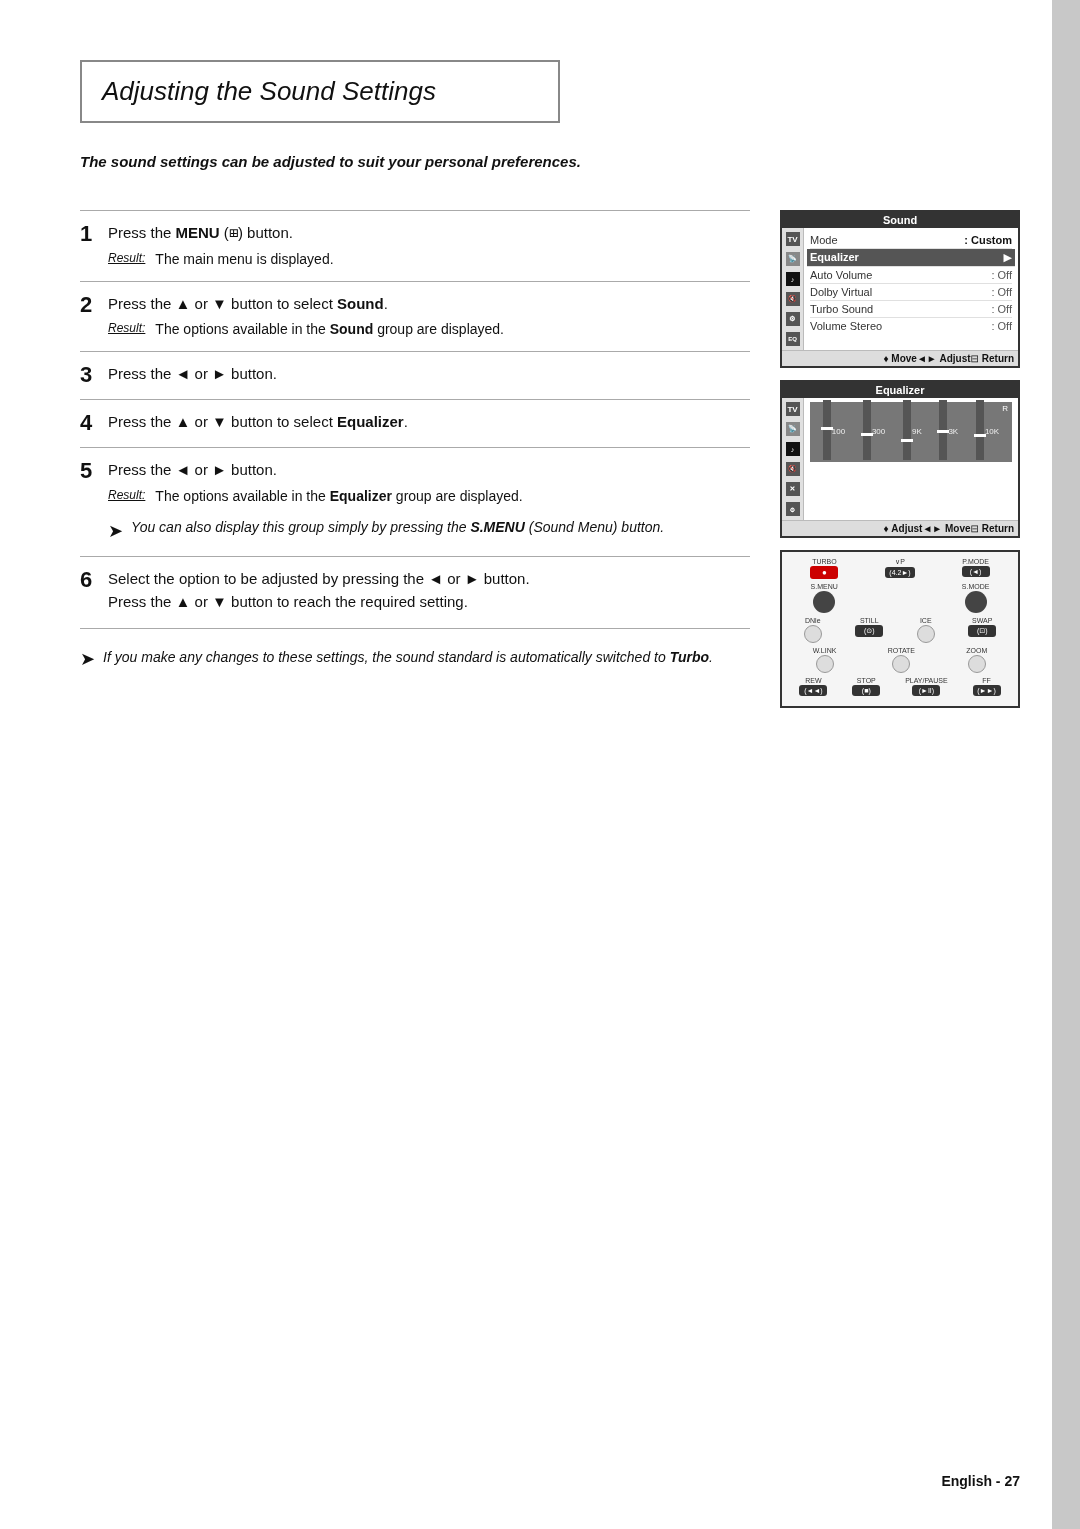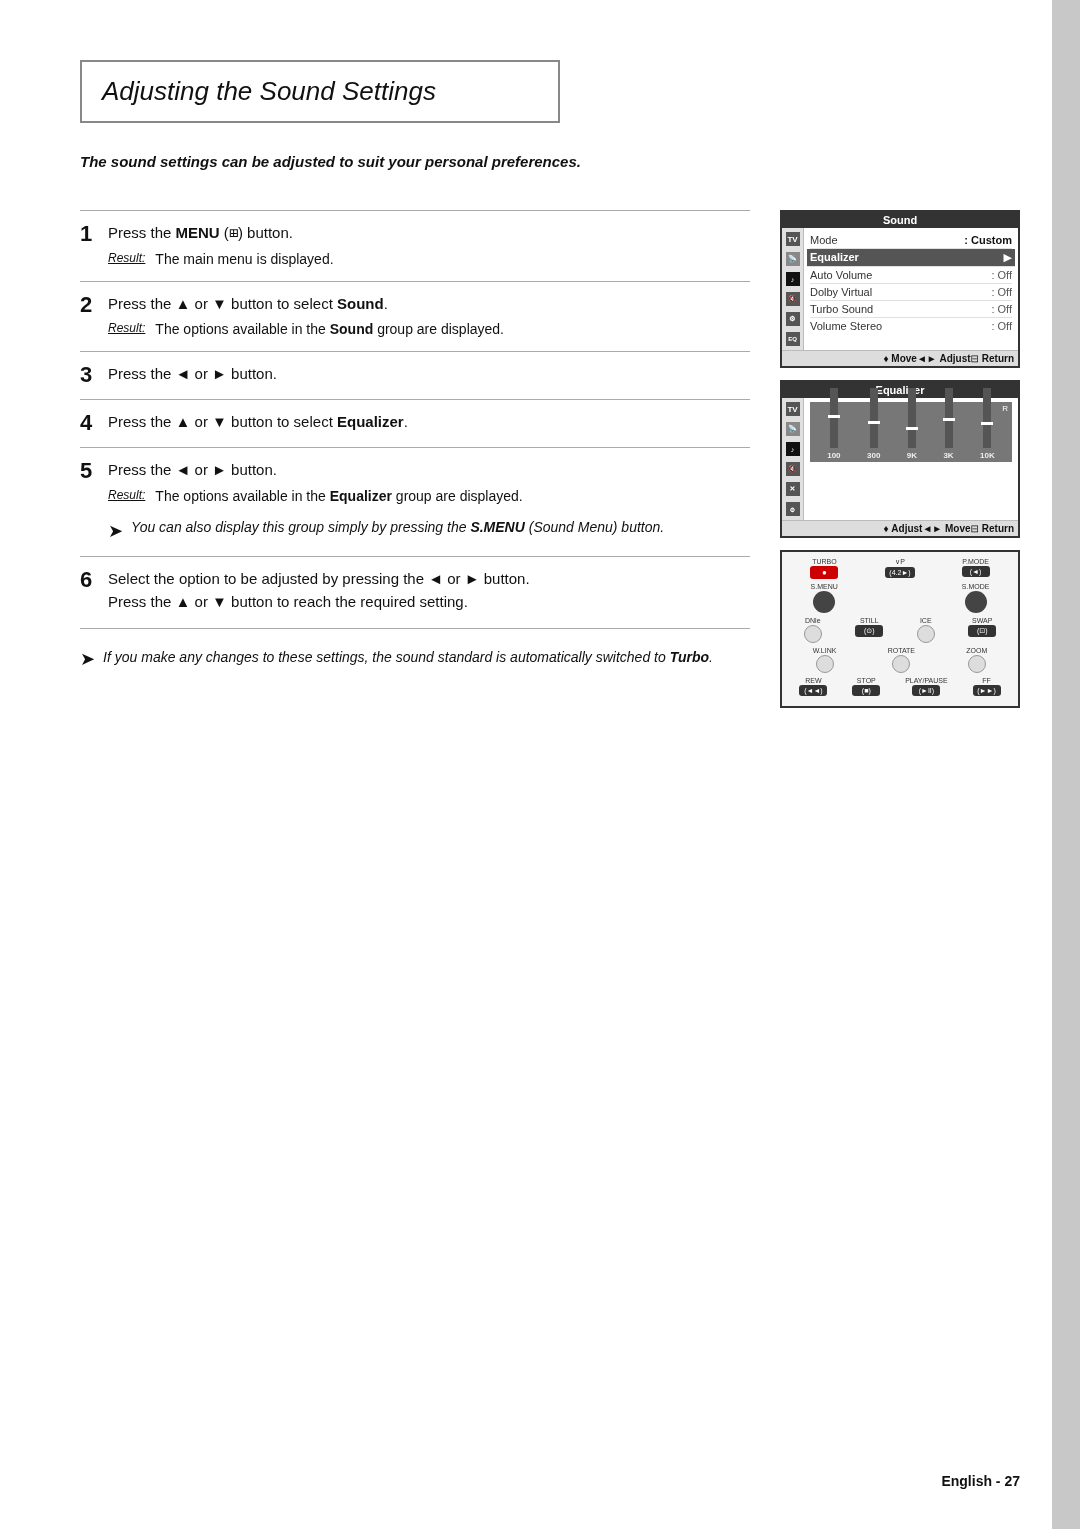--- a/index.html
+++ b/index.html
@@ -219,24 +219,23 @@
       background: #ddd;
       display: flex;
       justify-content: flex-end;
       padding: 2px 4px;
       font-size: 10px;
       border-top: 1px solid #bbb;
     }
     .tv-footer span b { font-weight: bold; }
     .eq-bar-wrapper {
       display: flex;
-      flex-direction: column;
+      flex-direction: row;
       align-items: center;
       gap: 1px;
-      font-weight: bold;
     }
     .eq-bar-track {
       width: 8px;
       height: 60px;
       background: #666;
       position: relative;
       display: flex;
       flex-direction: column;
       justify-content: flex-end;
     }

